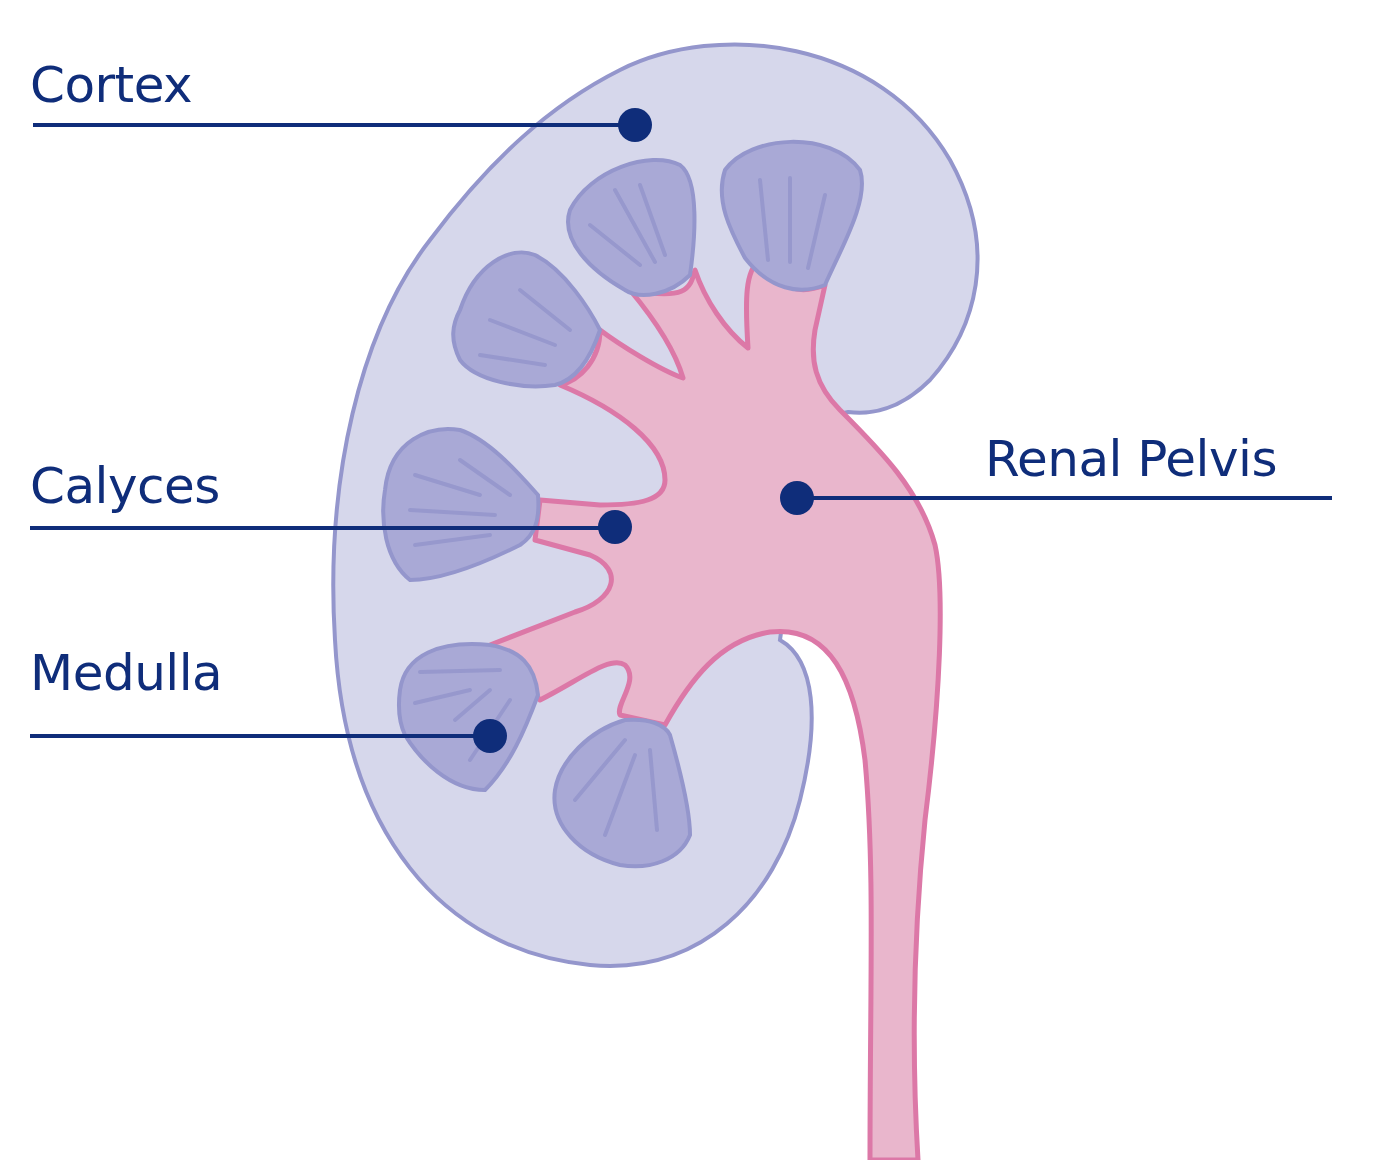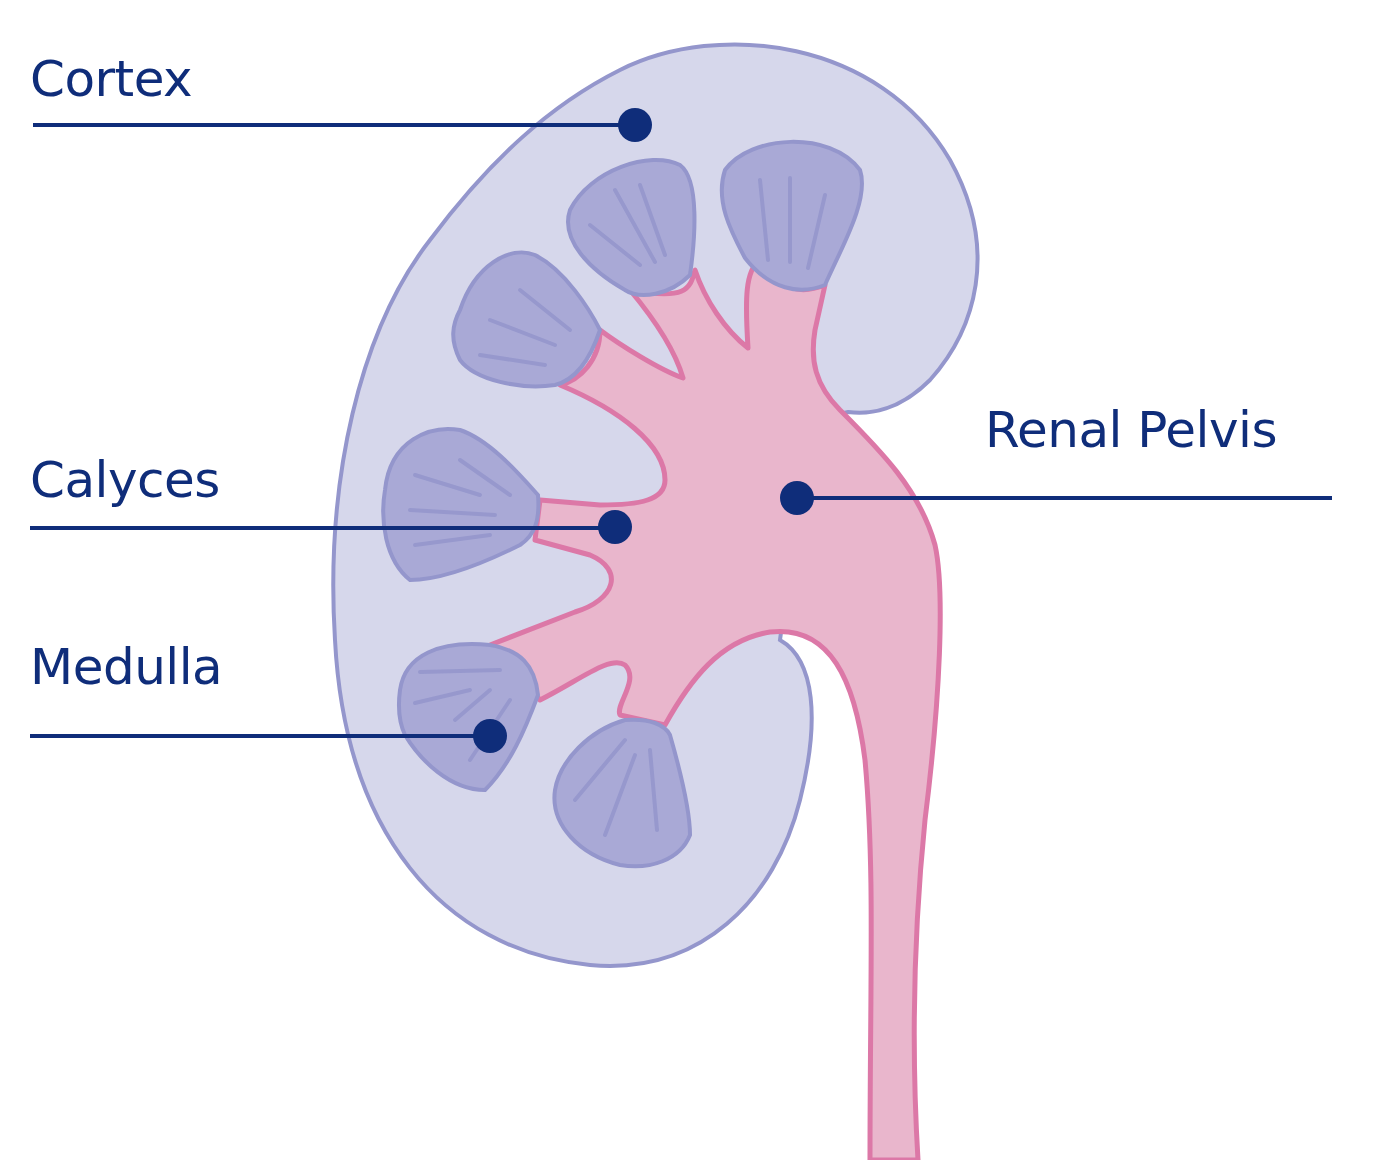--- a/index.html
+++ b/index.html
@@ -7,25 +7,26 @@
     #diagram { position: absolute; left: 0; top: 0; width: 1400px; height: 1160px; }
     .label {
       position: absolute;
       font-family: "DejaVu Sans", "Liberation Sans", sans-serif;
       font-size: 50px;
       font-weight: 500;
       color: #0f2d7a;
       letter-spacing: -0.5px;
       white-space: nowrap;
       line-height: 1;
+      margin-top: 6px;
     }
     #lbl-cortex { left: 30px; top: 54px; }
     #lbl-calyces { left: 30px; top: 455px; }
     #lbl-medulla { left: 30px; top: 642px; }
-    #lbl-pelvis { left: 985px; top: 405px; }
+    #lbl-pelvis { left: 985px; top: 428px; }
   </style>
 </head>
 <body>
 
 <svg id="diagram" viewBox="0 0 1400 1160" xmlns="http://www.w3.org/2000/svg">
 
   <path d="M 620 70
            C 720 20, 880 40, 950 160
            C 1000 250, 975 330, 930 380
            C 900 410, 870 415, 848 412

